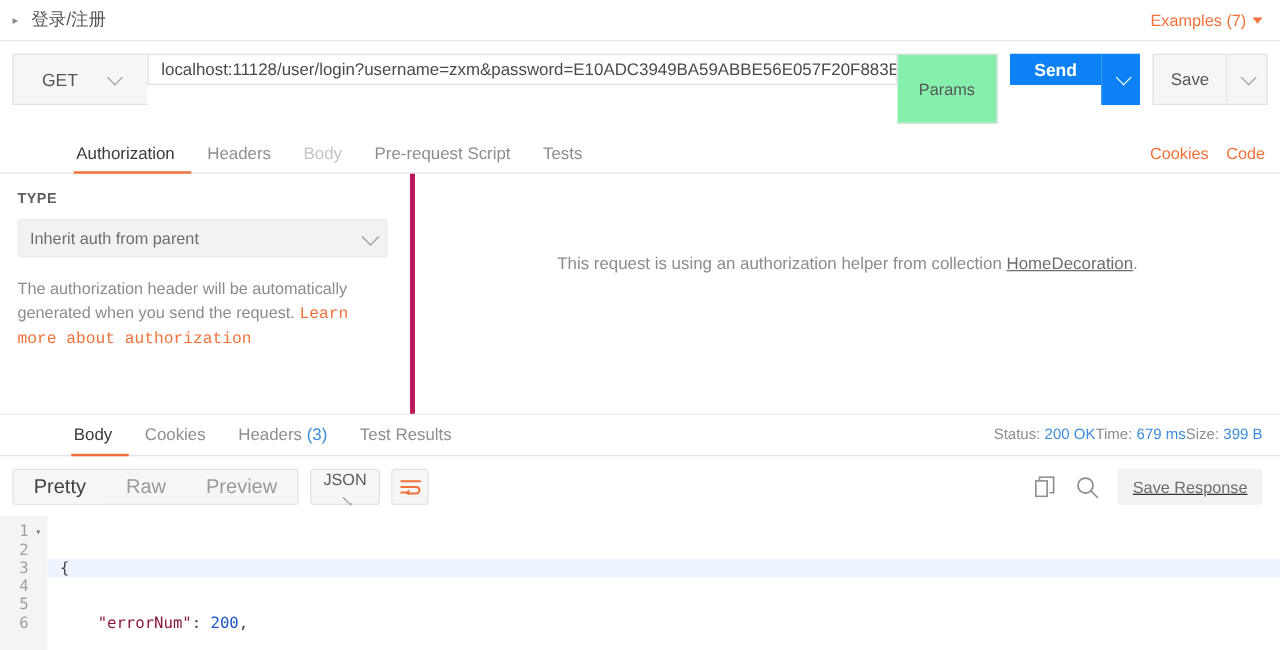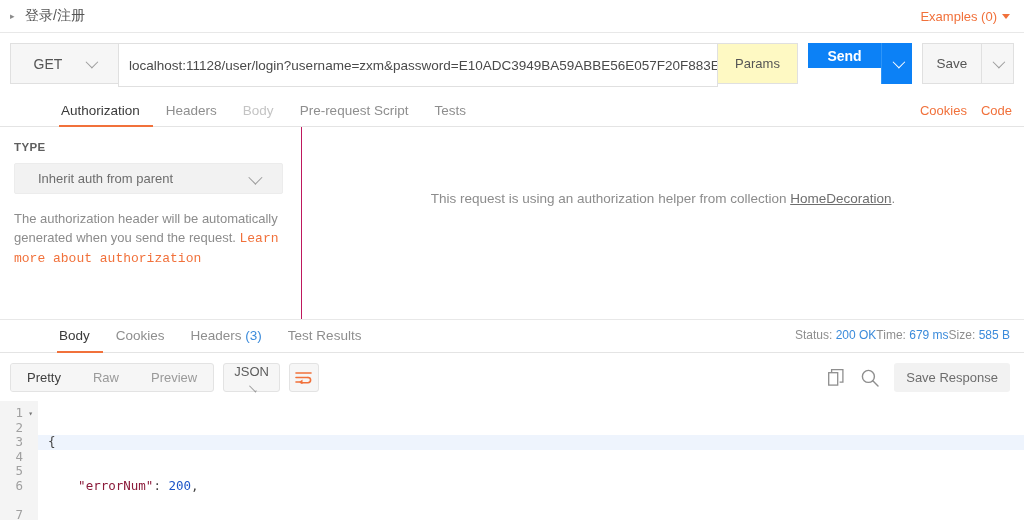--- a/index.html
+++ b/index.html
@@ -79,44 +79,44 @@
   .chev {
     display: inline-block;
     width: 9px; height: 9px;
     border-right: 1.6px solid #9b9b9b;
     border-bottom: 1.6px solid #9b9b9b;
     transform: rotate(45deg) translateY(-2px);
   }
   .url-input {
     flex: 1;
     border: 1px solid #e0e0e0;
-    height: 44px;
+    height: 25px;
     display: flex;
     align-items: center;
     padding: 0 10px;
     font-size: 13.5px;
     color: #4a4a4a;
     background: #fff;
     position: relative;
     white-space: nowrap;
     overflow: hidden;
   }
   .caret-text {
     display: inline-block;
     width: 1px;
     height: 17px;
     background: #333;
     margin-left: 1px;
   }
   .params-btn {
     width: 80px;
-    height: 41px;
+    height: 56px;
     border: 1px solid #e0e0e0;
     border-left: none;
-    background: #fef9c3;
+    background: #86efac;
     color: #555;
     display: flex;
     align-items: center;
     justify-content: center;
     font-size: 13px;
     cursor: pointer;
   }
   .send-group {
     display: flex;
     margin-left: 10px;
@@ -207,39 +207,39 @@
     font-size: 13px;
   }
   .tabrow-right span { cursor: pointer; }
 
   
   .authpane {
     display: flex;
     height: 192px;
   }
   .auth-left {
-    width: 302px;
-    border-right: 1px solid #be185d;
+    width: 332px;
+    border-right: 4px solid #be185d;
     padding: 14px 18px 0 14px;
   }
   .type-label {
     font-size: 11.5px;
     color: #5e5e5e;
     letter-spacing: 0.4px;
     font-weight: bold;
     margin-bottom: 10px;
   }
   .type-select {
     height: 31px;
     background: #f2f2f2;
     border: 1px solid #ececec;
     border-radius: 2px;
     display: flex;
     align-items: center;
-    padding: 0 23px;
+    padding: 0 9px;
     font-size: 13px;
     color: #6d6d6d;
     cursor: pointer;
   }
   .type-select .chev {
     margin-left: auto;
     width: 10px; height: 10px;
   }
   .auth-help {
     margin-top: 15px;
@@ -302,21 +302,21 @@
     background: #f6f6f6;
     border: 1px solid #e3e3e3;
     border-radius: 3px;
     height: 29px;
     overflow: hidden;
   }
   .seg {
     padding: 0 16px;
     display: flex;
     align-items: center;
-    font-size: 13px;
+    font-size: 16px;
     color: #9a9a9a;
     cursor: pointer;
   }
   .seg.active { color: #3f3f3f; background: #f6f6f6; font-weight: normal; }
   .json-select {
     display: flex;
     align-items: center;
     gap: 10px;
     height: 29px;
     padding: 0 10px;
@@ -337,20 +337,21 @@
     display: flex;
     align-items: center;
     justify-content: center;
     cursor: pointer;
   }
   .viewrow-right {
     margin-left: auto;
     display: flex;
     align-items: center;
     gap: 14px;
+    text-decoration: underline;
   }
   .icon-btn {
     width: 20px;
     height: 20px;
     display: flex;
     align-items: center;
     justify-content: center;
     cursor: pointer;
   }
   .save-resp {
@@ -413,21 +414,21 @@
   .n { color: #1d55c8; }
   .p { color: #444; }
 </style>
 </head>
 <body>
 
 <div class="titlebar">
   <span class="fold-arrow">▸</span>
   <span class="req-title">登录/注册</span>
   <div class="titlebar-right">
-    <span>Examples (0)</span>
+    <span>Examples (7)</span>
     <span class="caret-sm"></span>
   </div>
 </div>
 
 <div class="urlrow">
   <div class="method-box">
     <span>GET</span>
     <span class="chev"></span>
   </div>
   <div class="url-input">
@@ -491,21 +492,21 @@
     <span>
       <span>Status:</span>
       <b>200 OK</b>
     </span>
     <span>
       <span>Time:</span>
       <b>679 ms</b>
     </span>
     <span>
       <span>Size:</span>
-      <b>585 B</b>
+      <b>399 B</b>
     </span>
   </div>
 </div>
 
 <div class="viewrow">
   <div class="segmented">
     <div class="seg active">Pretty</div>
     <div class="seg">Raw</div>
     <div class="seg">Preview</div>
   </div>

